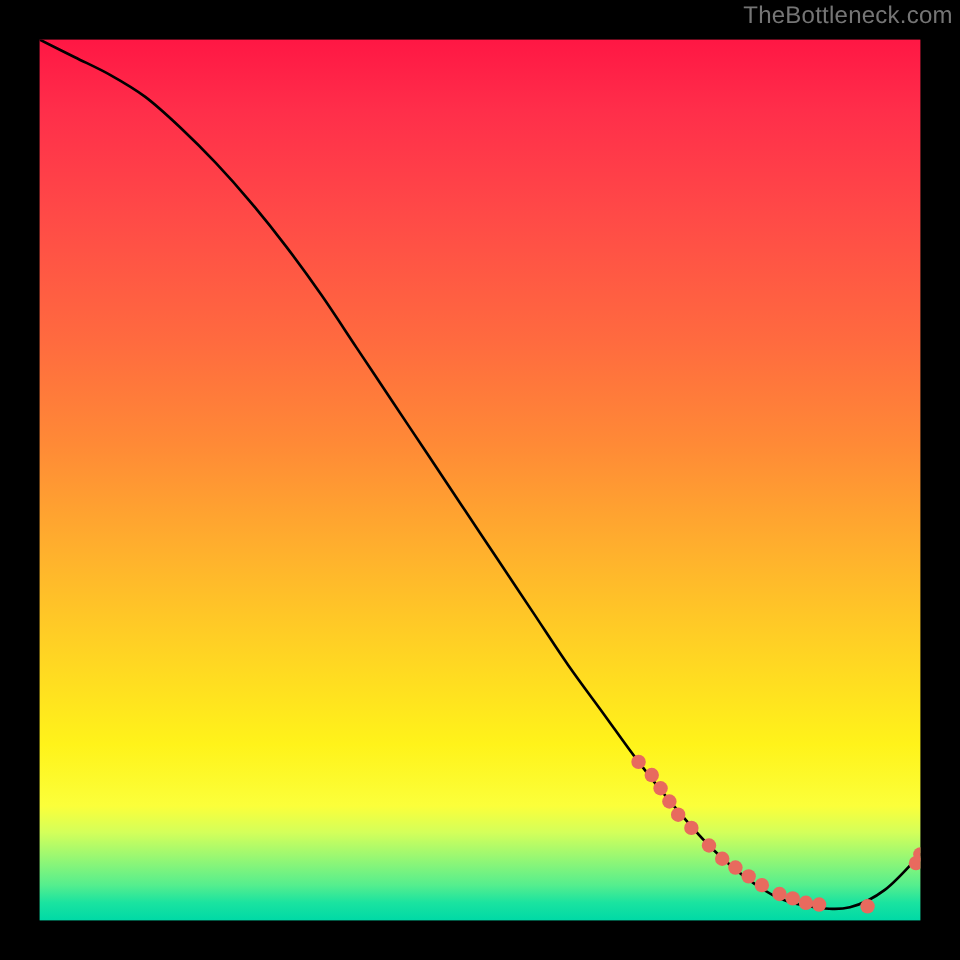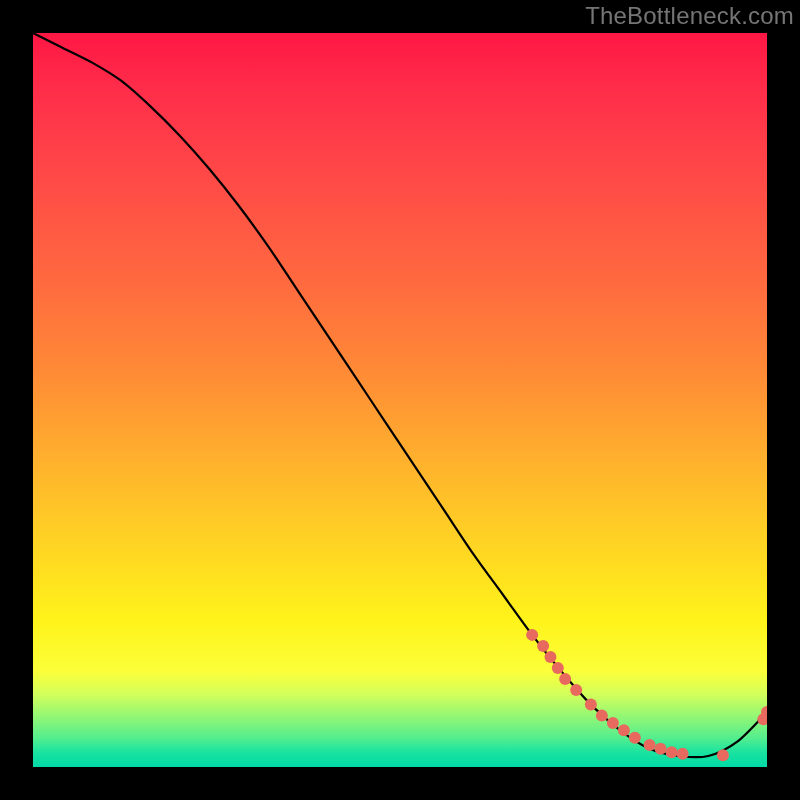--- a/index.html
+++ b/index.html
@@ -14,21 +14,21 @@
   .frame {
     position: relative;
     width: 800px;
     height: 800px;
     background: #000;
   }
   .watermark {
     position: absolute;
     top: 2px;
     right: 6px;
-    font-size: 24px;
+    font-size: 20px;
     font-weight: 500;
     color: #757575;
     letter-spacing: 0.2px;
     z-index: 3;
   }
   .plot-area {
     position: absolute;
     left: 33px;
     top: 33px;
     width: 734px;

